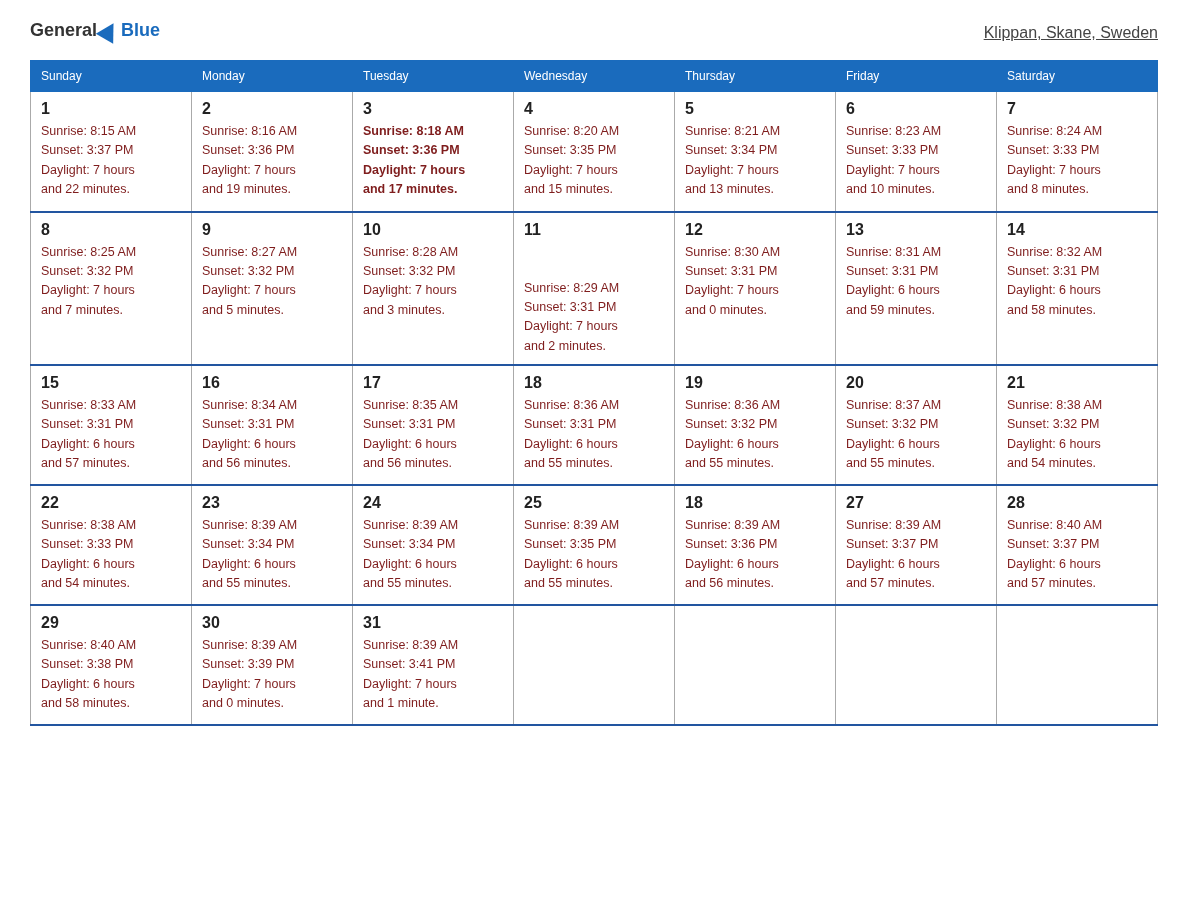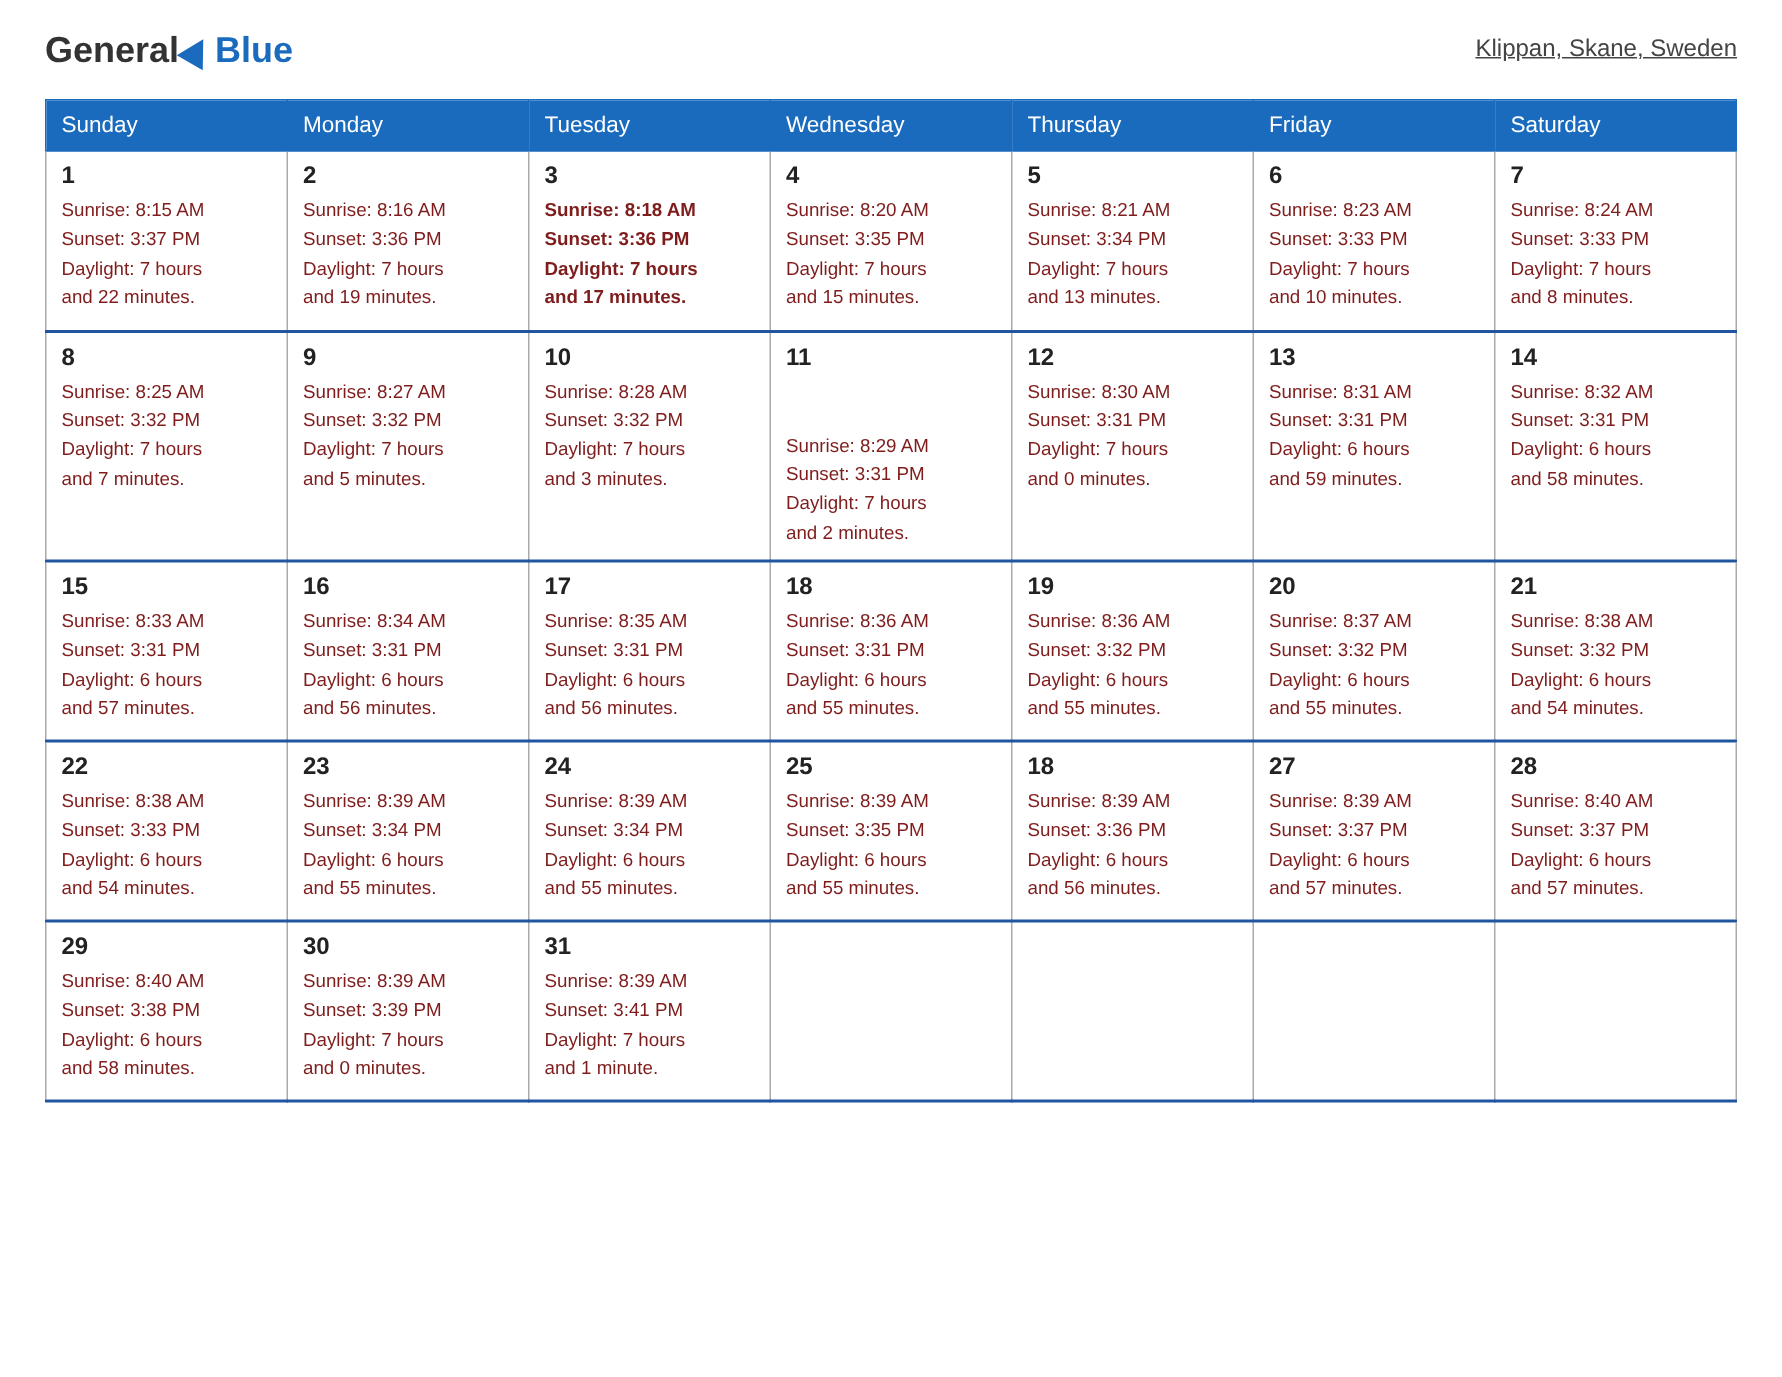--- a/index.html
+++ b/index.html
@@ -17,21 +17,21 @@
       margin-bottom: 18px;
     }
     .logo-area {
       display: flex;
       flex-direction: column;
       align-items: flex-start;
     }
     .logo-text {
       display: flex;
       align-items: center;
-      font-size: 24px;
+      font-size: 18px;
       font-weight: bold;
     }
     .logo-general {
       color: #333;
     }
     .logo-blue {
       color: #1a6bbd;
     }
     .logo-triangle {
       width: 0;
@@ -60,21 +60,21 @@
     table {
       width: 100%;
       border-collapse: collapse;
       table-layout: fixed;
     }
     thead th {
       background-color: #1a6bbd;
       color: #fff;
       padding: 8px 10px;
       text-align: left;
-      font-size: 15px;
+      font-size: 12px;
       font-weight: normal;
       border: 1px solid #1a6bbd;
     }
     tbody td {
       vertical-align: top;
       padding: 8px 10px;
       border: 1px solid #aaa;
       font-size: 13px;
       color: #333;
       min-height: 100px;

